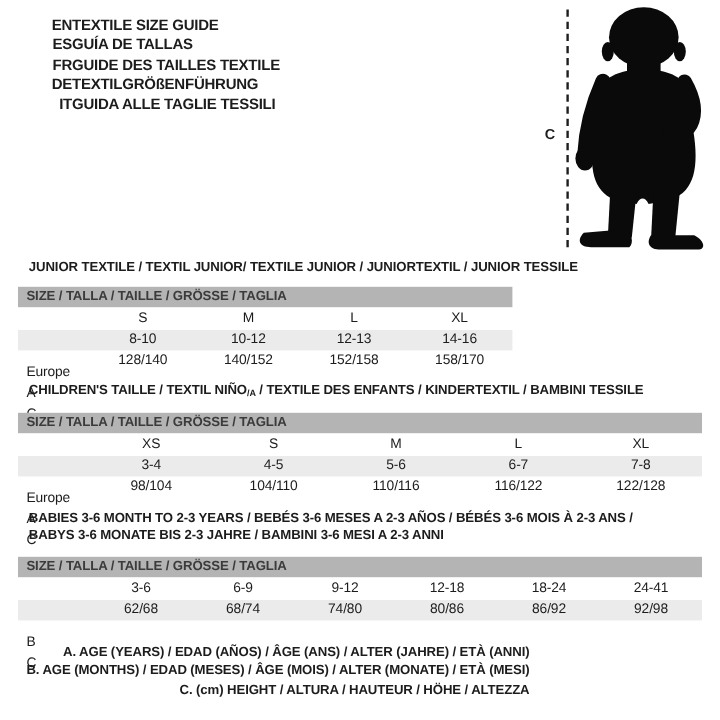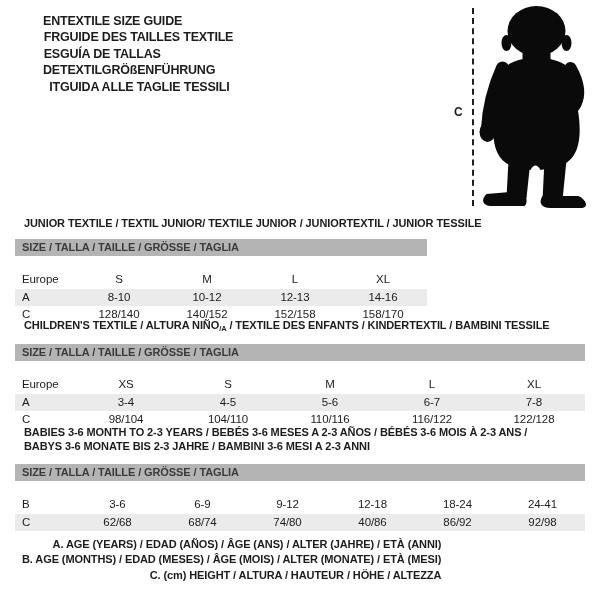--- a/index.html
+++ b/index.html
@@ -24,45 +24,45 @@
 
   
   .sec-title { position:absolute; left:24px; font-size:11px; font-weight:bold; letter-spacing:-0.1px; white-space:nowrap; }
   .title-sub { font-size:7.5px; vertical-align:-2px; }
 
   
   .size-table { position:absolute; left:15px; }
   .size-bar {
     background:#b4b4b4; height:17px; line-height:17px;
     padding-left:7px; font-size:11px; font-weight:bold; color:#3b3b3b;
-    margin-bottom:15px; letter-spacing:-0.1px;
+    margin-bottom:1px; letter-spacing:-0.1px;
   }
   .trow { display:flex; height:17.5px; line-height:17.5px; font-size:11.5px; letter-spacing:-0.1px; }
   .trow.alt { background:#ebebeb; }
-  .tlabel { width:60px; padding-left:7px; }
+  .tlabel { width:60px; padding-left:7px;margin-top:45px; }
   .tcell { flex:1; text-align:center; }
 
   
   .notes { position:absolute; left:22px; top:537px; font-size:11px; font-weight:bold; line-height:15.3px; letter-spacing:-0.1px;text-align:right; }
 </style>
 </head>
 <body>
 
 <div class="lang-list">
   <div class="lang-row">
     <span class="lang-code">EN</span>
     <span>TEXTILE SIZE GUIDE</span>
   </div>
   <div class="lang-row">
+    <span class="lang-code">ES</span>
+    <span>GUÍA DE TALLAS</span>
+  </div>
+  <div class="lang-row">
     <span class="lang-code">FR</span>
     <span>GUIDE DES TAILLES TEXTILE</span>
-  </div>
-  <div class="lang-row">
-    <span class="lang-code">ES</span>
-    <span>GUÍA DE TALLAS</span>
   </div>
   <div class="lang-row">
     <span class="lang-code">DE</span>
     <span>TEXTILGRÖßENFÜHRUNG</span>
   </div>
   <div class="lang-row">
     <span class="lang-code">IT</span>
     <span>GUIDA ALLE TAGLIE TESSILI</span>
   </div>
 </div>
@@ -108,21 +108,21 @@
   <div class="trow">
     <span class="tlabel">C</span>
     <span class="tcell">128/140</span>
     <span class="tcell">140/152</span>
     <span class="tcell">152/158</span>
     <span class="tcell">158/170</span>
   </div>
 </div>
 
 <div class="sec-title" style="top:319px">
-  <span>CHILDREN'S TEXTILE / ALTURA NIÑO</span><span class="title-sub">/A</span><span> / TEXTILE DES ENFANTS / KINDERTEXTIL / BAMBINI TESSILE</span>
+  <span>CHILDREN'S TAILLE / TEXTIL NIÑO</span><span class="title-sub">/A</span><span> / TEXTILE DES ENFANTS / KINDERTEXTIL / BAMBINI TESSILE</span>
 </div>
 <div class="size-table" style="top:344px; width:570px">
   <div class="size-bar">SIZE / TALLA / TAILLE / GRÖSSE / TAGLIA</div>
   <div class="trow">
     <span class="tlabel">Europe</span>
     <span class="tcell">XS</span>
     <span class="tcell">S</span>
     <span class="tcell">M</span>
     <span class="tcell">L</span>
     <span class="tcell">XL</span>
@@ -158,21 +158,21 @@
     <span class="tcell">9-12</span>
     <span class="tcell">12-18</span>
     <span class="tcell">18-24</span>
     <span class="tcell">24-41</span>
   </div>
   <div class="trow alt">
     <span class="tlabel">C</span>
     <span class="tcell">62/68</span>
     <span class="tcell">68/74</span>
     <span class="tcell">74/80</span>
-    <span class="tcell">40/86</span>
+    <span class="tcell">80/86</span>
     <span class="tcell">86/92</span>
     <span class="tcell">92/98</span>
   </div>
 </div>
 
 <div class="notes">
   <div>A. AGE (YEARS) / EDAD (AÑOS) / ÂGE (ANS) / ALTER (JAHRE) / ETÀ (ANNI)</div>
   <div>B. AGE (MONTHS) / EDAD (MESES) / ÂGE (MOIS) / ALTER (MONATE) / ETÀ (MESI)</div>
   <div>C. (cm) HEIGHT / ALTURA / HAUTEUR / HÖHE / ALTEZZA</div>
 </div>

